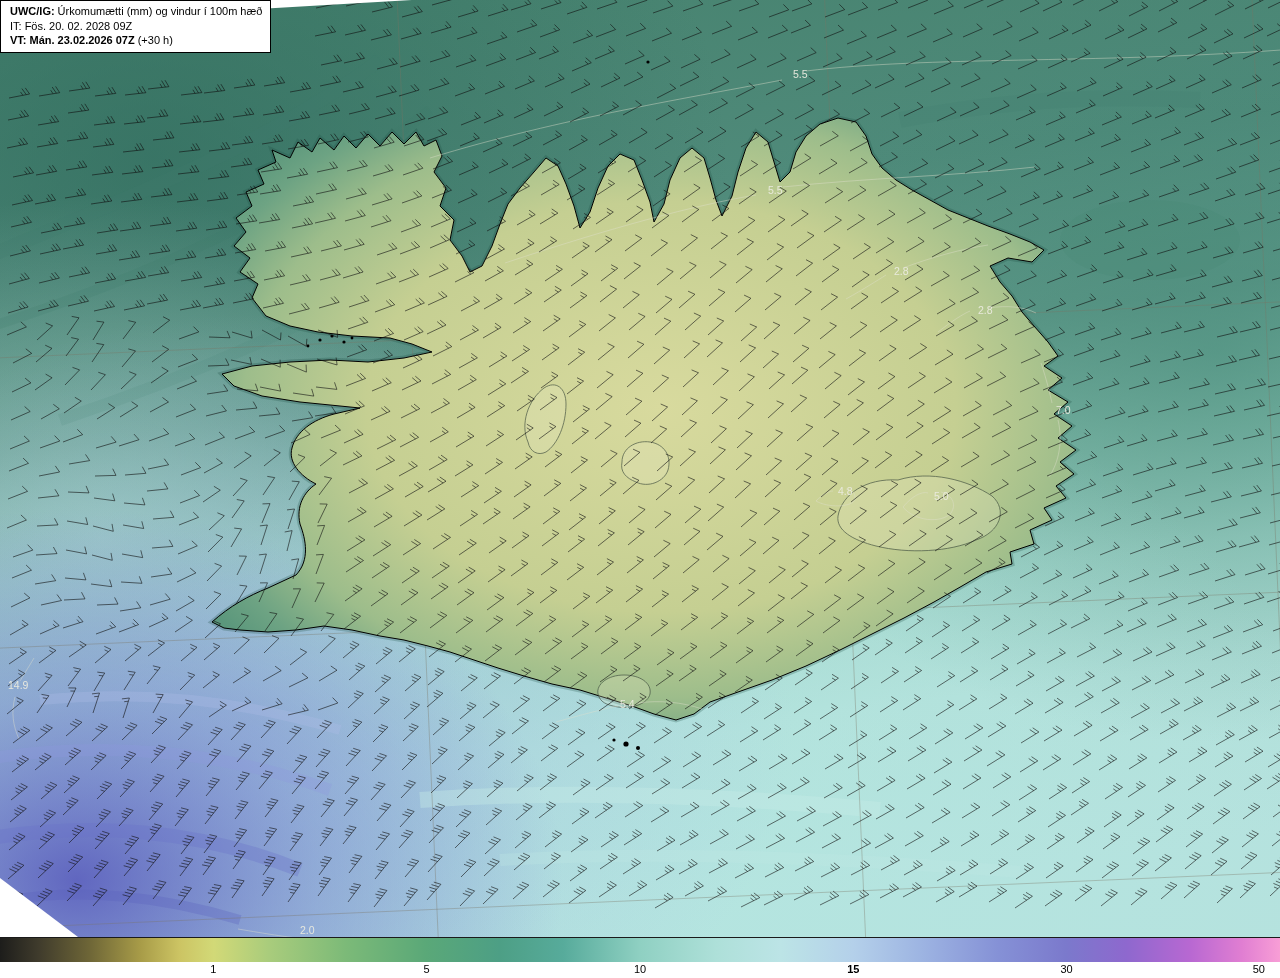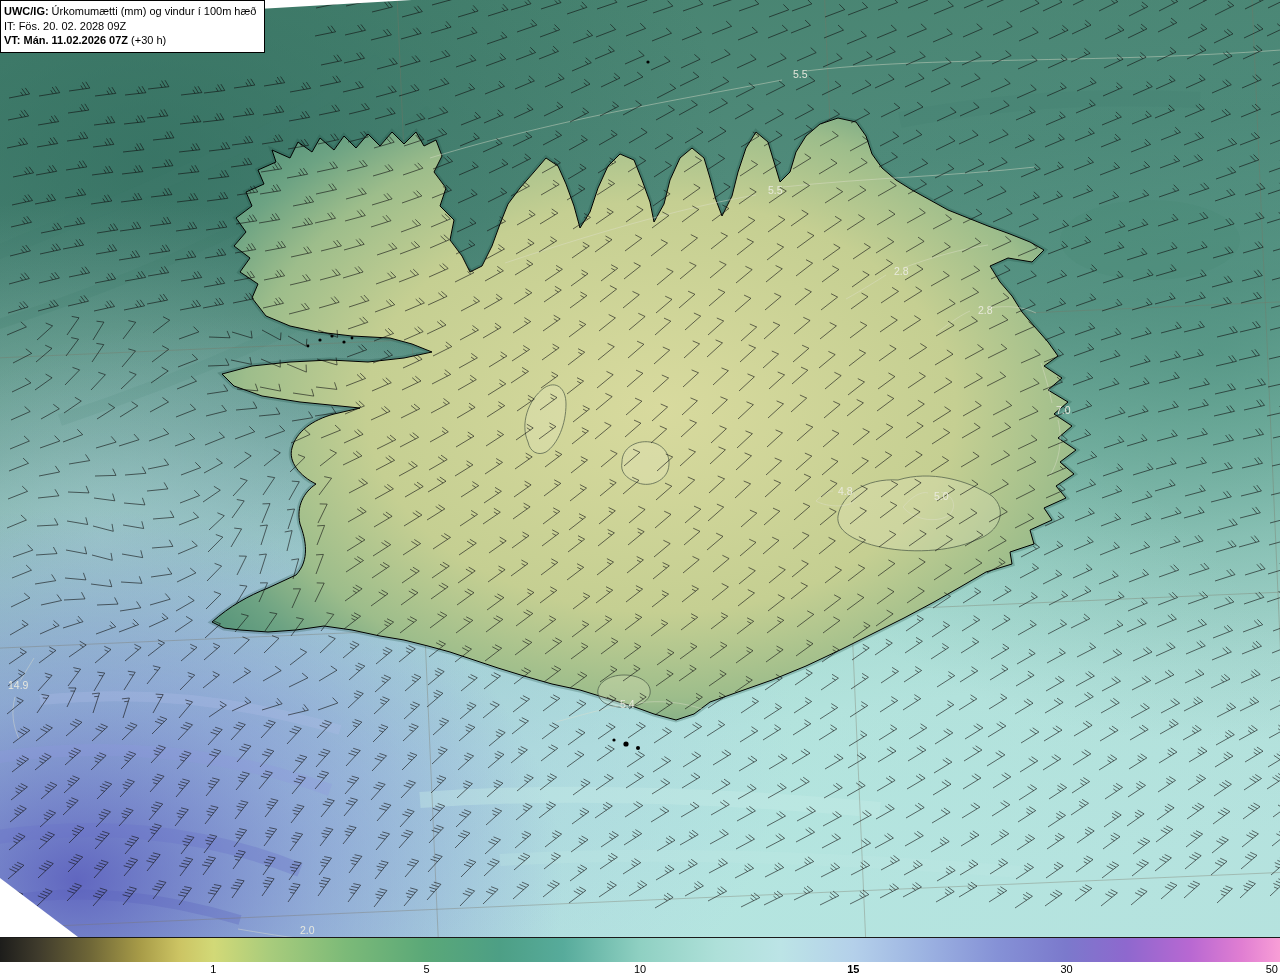--- a/index.html
+++ b/index.html
@@ -1,29 +1,29 @@
 <!DOCTYPE html>
 <html><head>
 <meta charset="utf-8">
 <style>
   html,body{margin:0;padding:0;background:#fff;}
   .stage{position:relative;width:1280px;height:978px;overflow:hidden;background:#fff;
          font-family:"Liberation Sans", sans-serif;}
   #map-svg{position:absolute;left:0;top:0;}
   
   .legend{position:absolute;left:0;top:0;z-index:6;background:#fff;border:1px solid #000;
-          padding:3px 8px 4px 3px;font-size:11px;line-height:1.32;color:#000;white-space:nowrap;}
+          padding:3px 8px 4px 9px;font-size:11px;line-height:1.32;color:#000;white-space:nowrap;}
   .legend .lbl{margin-right:3px;}
   .legend b{font-weight:bold;}
   
   .colorbar{position:absolute;left:0;right:0;bottom:0;height:41px;z-index:5;background:#fff;}
   .cb-grad{position:absolute;left:0;right:0;top:0;height:25px;border-top:1px solid #1a1a1a;}
   .cb-ticks{position:absolute;left:0;right:0;top:25px;height:16px;background:#fff;}
   .cb-ticks span{position:absolute;top:1px;font-size:11px;color:#000;transform:translateX(-50%);}
-  .cb-ticks span.edge{transform:none;right:2px;left:auto;}
+  .cb-ticks span.edge{transform:none;right:15px;left:auto;}
   
   .coast{fill:none;stroke:#000;stroke-width:1;}
   .coast-soft{fill:none;stroke:#1e4f44;stroke-width:5;opacity:.25;}
   .graticule line{stroke:#7a7463;stroke-width:.7;opacity:.5;}
   .contour{fill:none;stroke:#dedecd;stroke-width:.8;opacity:.55;}
   .glacier{fill:rgba(236,238,206,.28);stroke:#3c4a3c;stroke-width:.8;opacity:.8;}
   .islet{fill:#000;}
   .clabel{font-family:"Liberation Sans",sans-serif;font-size:10.5px;fill:#ebebdf;opacity:.95;}
   .barbs{stroke:#101010;stroke-width:.7;fill:none;opacity:.85;}
 </style>
@@ -191,21 +191,21 @@
   </svg>
 
   <div class="legend">
     <div>
       <b class="lbl">UWC/IG:</b><span>Úrkomumætti (mm) og vindur í 100m hæð</span>
     </div>
     <div>
       <span class="lbl">IT:</span><span>Fös. 20. 02. 2028 09Z</span>
     </div>
     <div>
-      <b class="lbl">VT:</b><b class="lbl">Mán. 11.02.2026 07Z</b><span>(+30 h)</span>
+      <b class="lbl">VT:</b><b class="lbl">Mán. 23.02.2026 07Z</b><span>(+30 h)</span>
     </div>
   </div>
 
   <div class="colorbar">
     <div class="cb-grad" id="cb-grad" style="background: linear-gradient(90deg, rgb(29, 29, 27) 0%, rgb(63, 59, 44) 3%, rgb(110, 102, 55) 7%, rgb(168, 156, 72) 11%, rgb(204, 196, 99) 14%, rgb(210, 217, 119) 16.7%, rgb(169, 204, 124) 21%, rgb(124, 186, 120) 27%, rgb(90, 168, 120) 33.3%, rgb(77, 159, 133) 39%, rgb(87, 171, 155) 44%, rgb(143, 208, 194) 50%, rgb(174, 224, 217) 56%, rgb(188, 228, 230) 61%, rgb(180, 208, 234) 66.7%, rgb(157, 180, 226) 72%, rgb(133, 145, 214) 78%, rgb(123, 121, 204) 83.3%, rgb(142, 104, 206) 88%, rgb(184, 104, 210) 93%, rgb(224, 126, 210) 97%, rgb(248, 158, 214) 100%);"></div>
     <div class="cb-ticks" id="cb-ticks">
         <span style="left: 16.67%;">1</span>
         <span style="left: 33.33%;">5</span>
         <span style="left: 50%;">10</span>
         <span style="left: 66.67%; font-weight: bold;">15</span>

